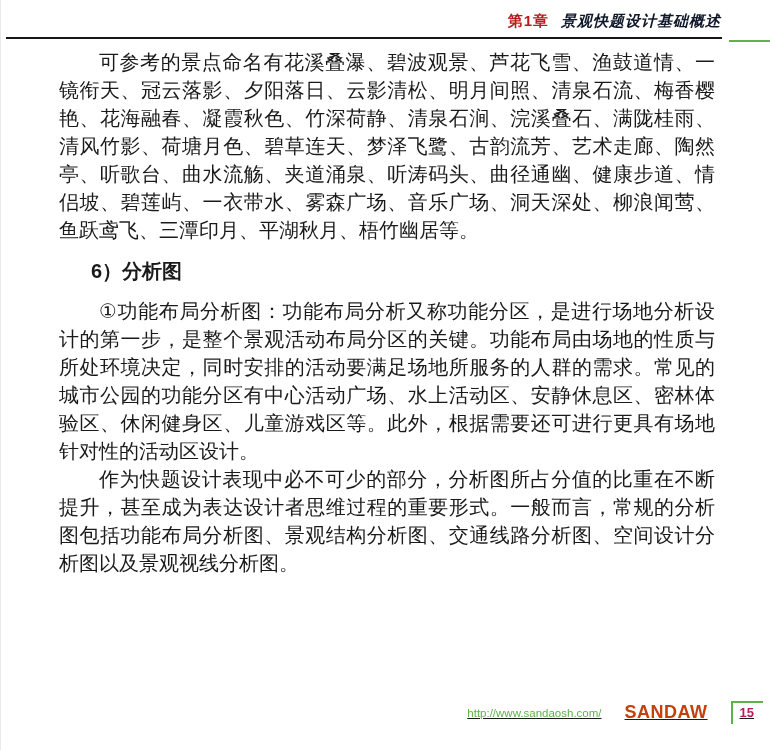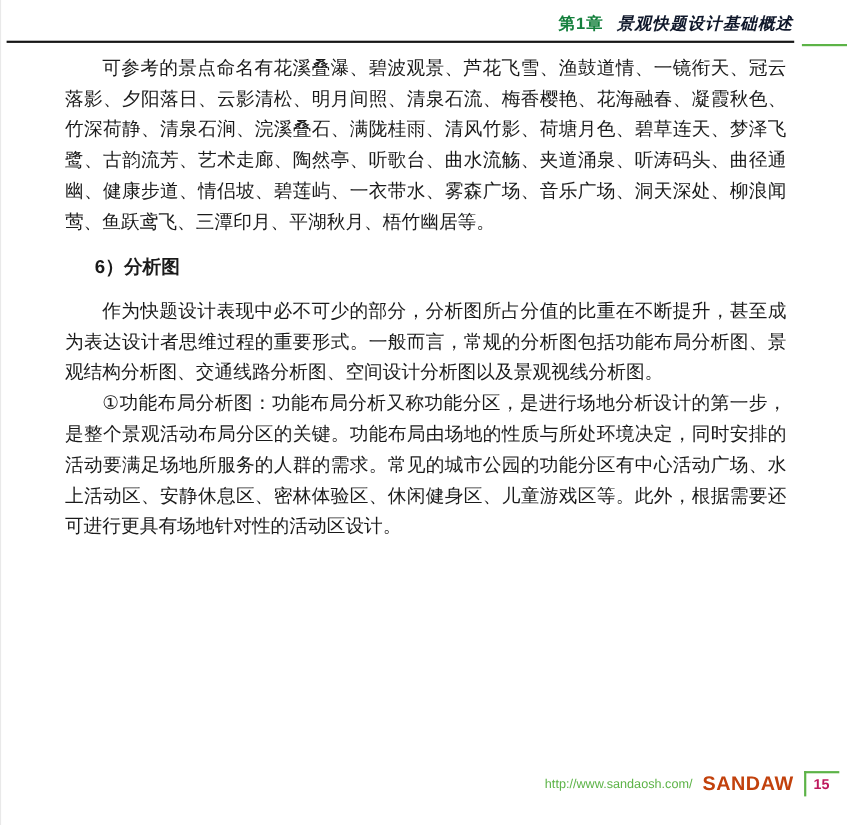--- a/index.html
+++ b/index.html
@@ -3,33 +3,33 @@
 <meta charset="utf-8">
 <style>
   html,body{margin:0;padding:0;background:#fff;}
   .page{
     position:relative;width:770px;height:750px;background:#ffffff;
     font-family:"Liberation Sans","DejaVu Sans",sans-serif;color:#1a1a1a;
     overflow:hidden;border-left:1px solid #e9e9e9;border-right:1px solid #e9e9e9;
   }
   
   .header-title{position:absolute;top:12px;right:50px;font-size:15px;font-weight:700;letter-spacing:1px;white-space:nowrap;}
-  .header-title .chapter{color:#15803d;margin-right:12px;margin-top:40px;}
+  .header-title .chapter{color:#b91c1c;margin-right:12px;margin-top:40px;}
   .header-title .green{color:#0f172a;font-style:italic;}
   .rule-black{position:absolute;top:37px;left:5px;width:716px;height:2px;background:#161616;}
   .rule-green{position:absolute;top:40px;left:728px;width:42px;height:2px;background:#5cb347;}
   
-  .body-text{position:absolute;left:58px;top:48px;width:656px;font-size:17px;line-height:28px;text-align:justify;font-weight:500;}
+  .body-text{position:absolute;left:58px;top:48px;width:656px;font-size:20px;line-height:28px;text-align:justify;font-weight:500;}
   .body-text p{margin:0;text-indent:2em;}
   .body-text .heading{font-weight:800;text-indent:1.6em;margin:13px 0 12px 0;}
   .body-text .p4{margin-top:0;}
   
   .figure{position:absolute;left:0;top:468px;width:770px;height:175px;}
   
-  .footer{position:absolute;top:701px;right:8px;display:flex;align-items:center;gap:9px;}
+  .footer{position:absolute;top:701px;right:8px;display:flex;align-items:center;gap:23px;text-decoration:underline;}
   .footer-url{color:#5cb347;font-size:11.5px;}
   .footer-brand{font-weight:800;font-size:18px;letter-spacing:.5px;color:#c2410c;}
   .page-num{border-top:2px solid #5cb347;border-left:2px solid #5cb347;padding:2px 9px 4px 7px;font-weight:800;font-size:13px;color:#be185d;}
   svg{display:block;}
 </style>
 </head>
 <body>
 
 <svg width="0" height="0" style="position:absolute" aria-hidden="true">
   <defs>
@@ -65,22 +65,22 @@
 
   <div class="header-title">
     <span class="chapter">第1章</span><span class="green">景观快题设计基础概述</span>
   </div>
   <div class="rule-black"></div>
   <div class="rule-green"></div>
 
   <div class="body-text">
     <p>可参考的景点命名有花溪叠瀑、碧波观景、芦花飞雪、渔鼓道情、一镜衔天、冠云落影、夕阳落日、云影清松、明月间照、清泉石流、梅香樱艳、花海融春、凝霞秋色、竹深荷静、清泉石涧、浣溪叠石、满陇桂雨、清风竹影、荷塘月色、碧草连天、梦泽飞鹭、古韵流芳、艺术走廊、陶然亭、听歌台、曲水流觞、夹道涌泉、听涛码头、曲径通幽、健康步道、情侣坡、碧莲屿、一衣带水、雾森广场、音乐广场、洞天深处、柳浪闻莺、鱼跃鸢飞、三潭印月、平湖秋月、梧竹幽居等。</p>
     <p class="heading">6）分析图</p>
+    <p>①功能布局分析图：功能布局分析又称功能分区，是进行场地分析设计的第一步，是整个景观活动布局分区的关键。功能布局由场地的性质与所处环境决定，同时安排的活动要满足场地所服务的人群的需求。常见的城市公园的功能分区有中心活动广场、水上活动区、安静休息区、密林体验区、休闲健身区、儿童游戏区等。此外，根据需要还可进行更具有场地针对性的活动区设计。</p>
     <p>作为快题设计表现中必不可少的部分，分析图所占分值的比重在不断提升，甚至成为表达设计者思维过程的重要形式。一般而言，常规的分析图包括功能布局分析图、景观结构分析图、交通线路分析图、空间设计分析图以及景观视线分析图。</p>
-    <p>①功能布局分析图：功能布局分析又称功能分区，是进行场地分析设计的第一步，是整个景观活动布局分区的关键。功能布局由场地的性质与所处环境决定，同时安排的活动要满足场地所服务的人群的需求。常见的城市公园的功能分区有中心活动广场、水上活动区、安静休息区、密林体验区、休闲健身区、儿童游戏区等。此外，根据需要还可进行更具有场地针对性的活动区设计。</p>
   </div>
 
   <div class="figure">
 
     
     
 
     
     
 

